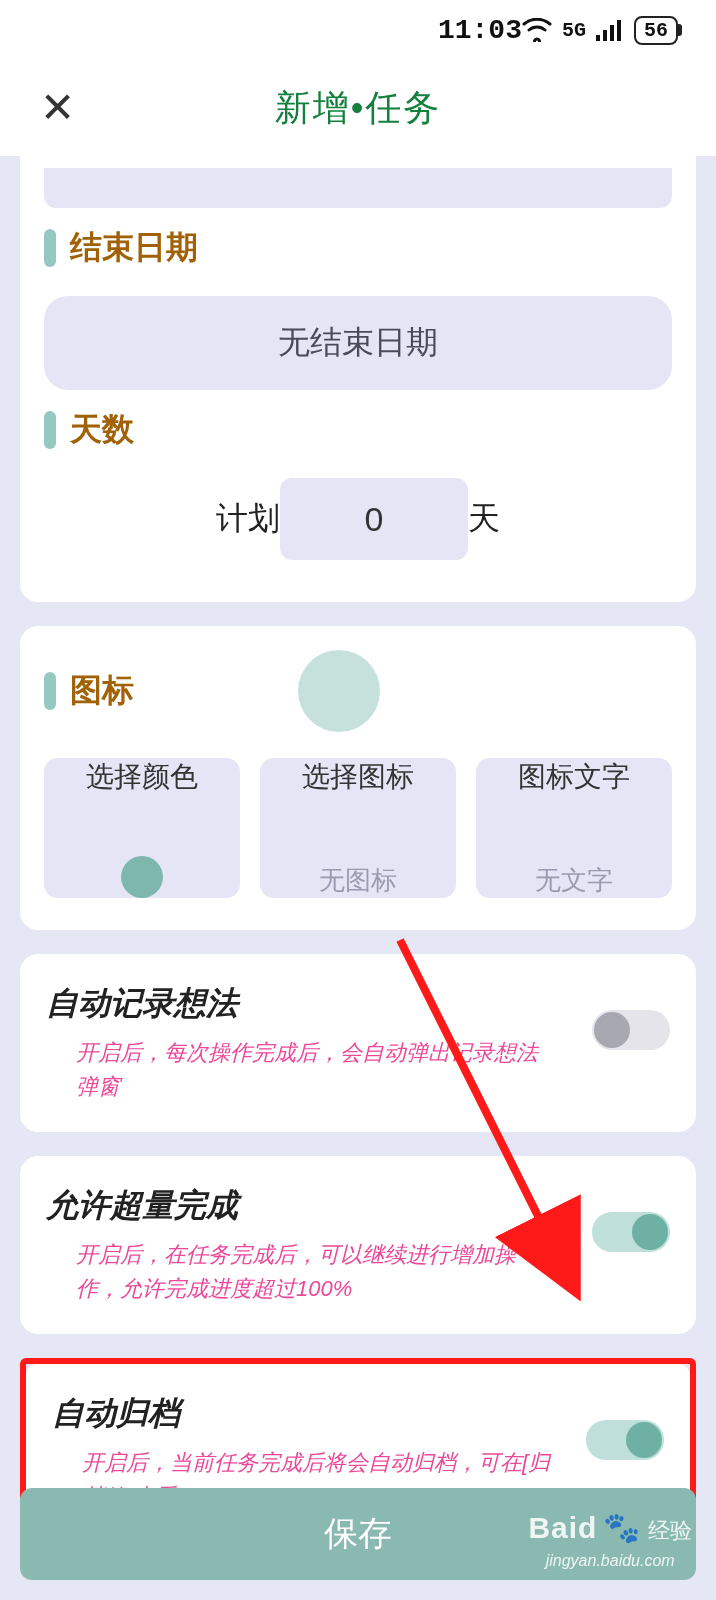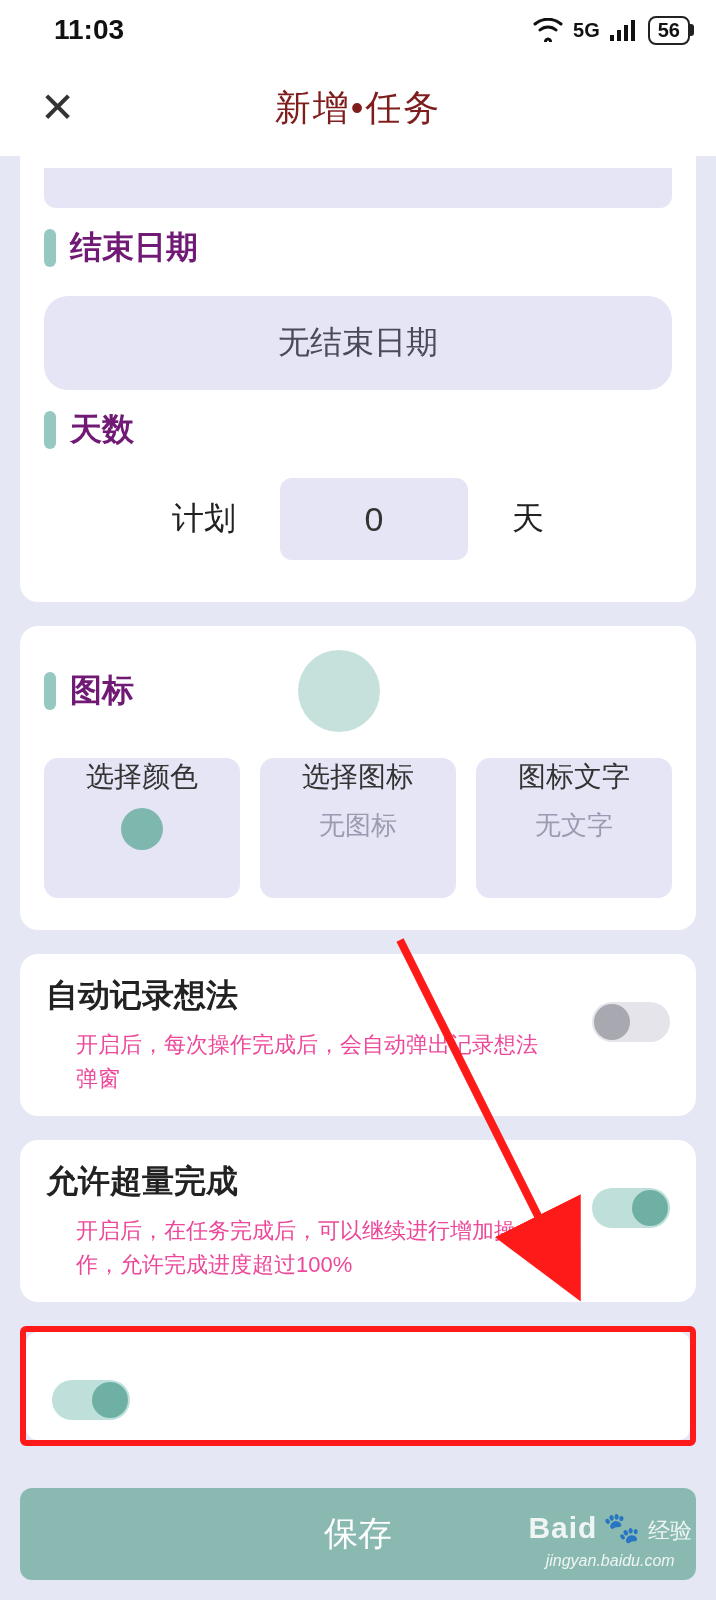--- a/index.html
+++ b/index.html
@@ -9,107 +9,108 @@
     background: #e6e7f4;
     position: relative;
     overflow: hidden;
   }
 
   
   .status-bar {
     height: 60px;
     display: flex;
     align-items: center;
-    justify-content: space-between;
-    padding: 0 26px 0 54px;
+    justify-content: flex-end;
+    padding: 0 38px 0 54px;
     background: #fff;
     font-size: 28px;
     font-weight: 600;
     color: #111;
+    font-family: Liberation Mono, monospace;
   }
   .status-right { display: flex; align-items: center; gap: 10px; }
   .status-right svg { display: block; }
   .battery-box {
     border: 2.5px solid #222; border-radius: 8px;
     padding: 1px 8px; font-size: 20px; position: relative;
   }
   .battery-box::after {
     content: ""; position: absolute; right: -6px; top: 50%;
     transform: translateY(-50%); width: 4px; height: 12px;
     background: #222; border-radius: 0 3px 3px 0;
   }
 
   
   .header {
     height: 96px; background: #fff;
     display: flex; align-items: center; justify-content: center;
     position: relative;
   }
-  .header-title { font-size: 36px; font-weight: 400; color: #7f1d1d; letter-spacing: 2px; }
+  .header-title { font-size: 36px; font-weight: 400; color: #15803d; letter-spacing: 2px; }
   .close-btn {
     position: absolute; left: 40px; top: 50%; transform: translateY(-50%);
     font-size: 42px; color: #333; background: none; border: none; line-height: 1;
   }
 
   
   .card {
     background: #fff; border-radius: 18px;
     margin: 12px 20px 24px 20px; padding: 24px;
   }
   .section-title-row {
     display: flex; align-items: center; gap: 14px; margin: 18px 0 26px 0;
   }
   .accent-bar {
     width: 12px; height: 38px; border-radius: 6px; background: #95c8c0;
   }
-  .section-title { font-size: 32px; font-weight: 700; color: #701a75; text-align: right; }
+  .section-title { font-size: 32px; font-weight: 700; color: #a16207; text-align: right; }
 
   .pill-field {
     background: #e6e5f5; border-radius: 24px; height: 94px;
     display: flex; align-items: center; justify-content: center;
     font-size: 32px; color: #4a4a5a;
   }
   .top-pill-spacer { height: 40px; background: #e6e5f5; border-radius: 0 0 12px 12px; }
 
   .days-row {
     display: flex; align-items: center; justify-content: center;
-    gap: 44px; margin-bottom: 18px;
+    margin-bottom: 18px;
   }
   .days-label { font-size: 32px; color: #222; }
   .days-input {
     width: 188px; height: 82px; background: #e6e5f5; border-radius: 12px;
     display: flex; align-items: center; justify-content: center;
     font-size: 34px; color: #333;
   }
 
   
   .icon-header-row { display: flex; align-items: center; gap: 14px; margin-bottom: 26px; }
   .icon-preview {
     width: 82px; height: 82px; border-radius: 50%;
     background: #c6e1dc; margin-left: 150px;
   }
   .icon-options {
     display: flex; gap: 20px; justify-content: space-between; margin-bottom: 8px;
   }
   .icon-opt {
     flex: 1; background: #e6e5f5; border-radius: 14px;
     height: 140px; display: flex; flex-direction: column;
-    align-items: center; justify-content: flex-start; gap: 12px;
+    align-items: center; justify-content: space-between; gap: 12px;
   }
   .icon-opt-title { font-size: 28px; color: #333; }
   .icon-opt-sub { font-size: 26px; color: #9a9ab0; }
   .color-dot {
     width: 42px; height: 42px; border-radius: 50%; background: #7eb7ad;
   }
 
   
   .toggle-card {
     background: #fff; border-radius: 18px;
-    margin: 0 20px 24px 20px; padding: 20px 26px;
-    display: flex; align-items: flex-start; gap: 34px;
+    margin: 0 20px 24px 20px; padding: 28px 26px;
+    display: flex; align-items: flex-start; gap: 34px; font-style: italic;
   }
   .tog-text { flex: 1; }
   .tog-title { font-size: 32px; font-weight: 700; color: #222; margin-bottom: 10px; }
   .tog-desc { font-size: 22px; color: #ec4899; line-height: 1.55; margin-left: 30px; }
   .switch {
     width: 78px; height: 40px; border-radius: 20px; position: relative;
     flex-shrink: 0; margin-top: 28px;
   }
   .switch.off { background: #e4e4ea; }
   .switch.on  { background: #bfe0da; }
@@ -236,20 +237,24 @@
     <div class="tog-title">允许超量完成</div>
     <div class="tog-desc">开启后，在任务完成后，可以继续进行增加操作，允许完成进度超过100%</div>
   </div>
   <div class="switch on">
       <div class="knob"></div>
     </div>
 </div>
 
 <div class="highlight-box">
   <div class="toggle-card">
+    <div class="tog-text">
+      <div class="tog-title">自动归档</div>
+      <div class="tog-desc">开启后，当前任务完成后将会自动归档，可在[归档箱]查看</div>
+    </div>
     <div class="switch on">
         <div class="knob"></div>
       </div>
   </div>
 </div>
 
 <div class="save-bar">
   <span>保存</span>
 </div>
 

